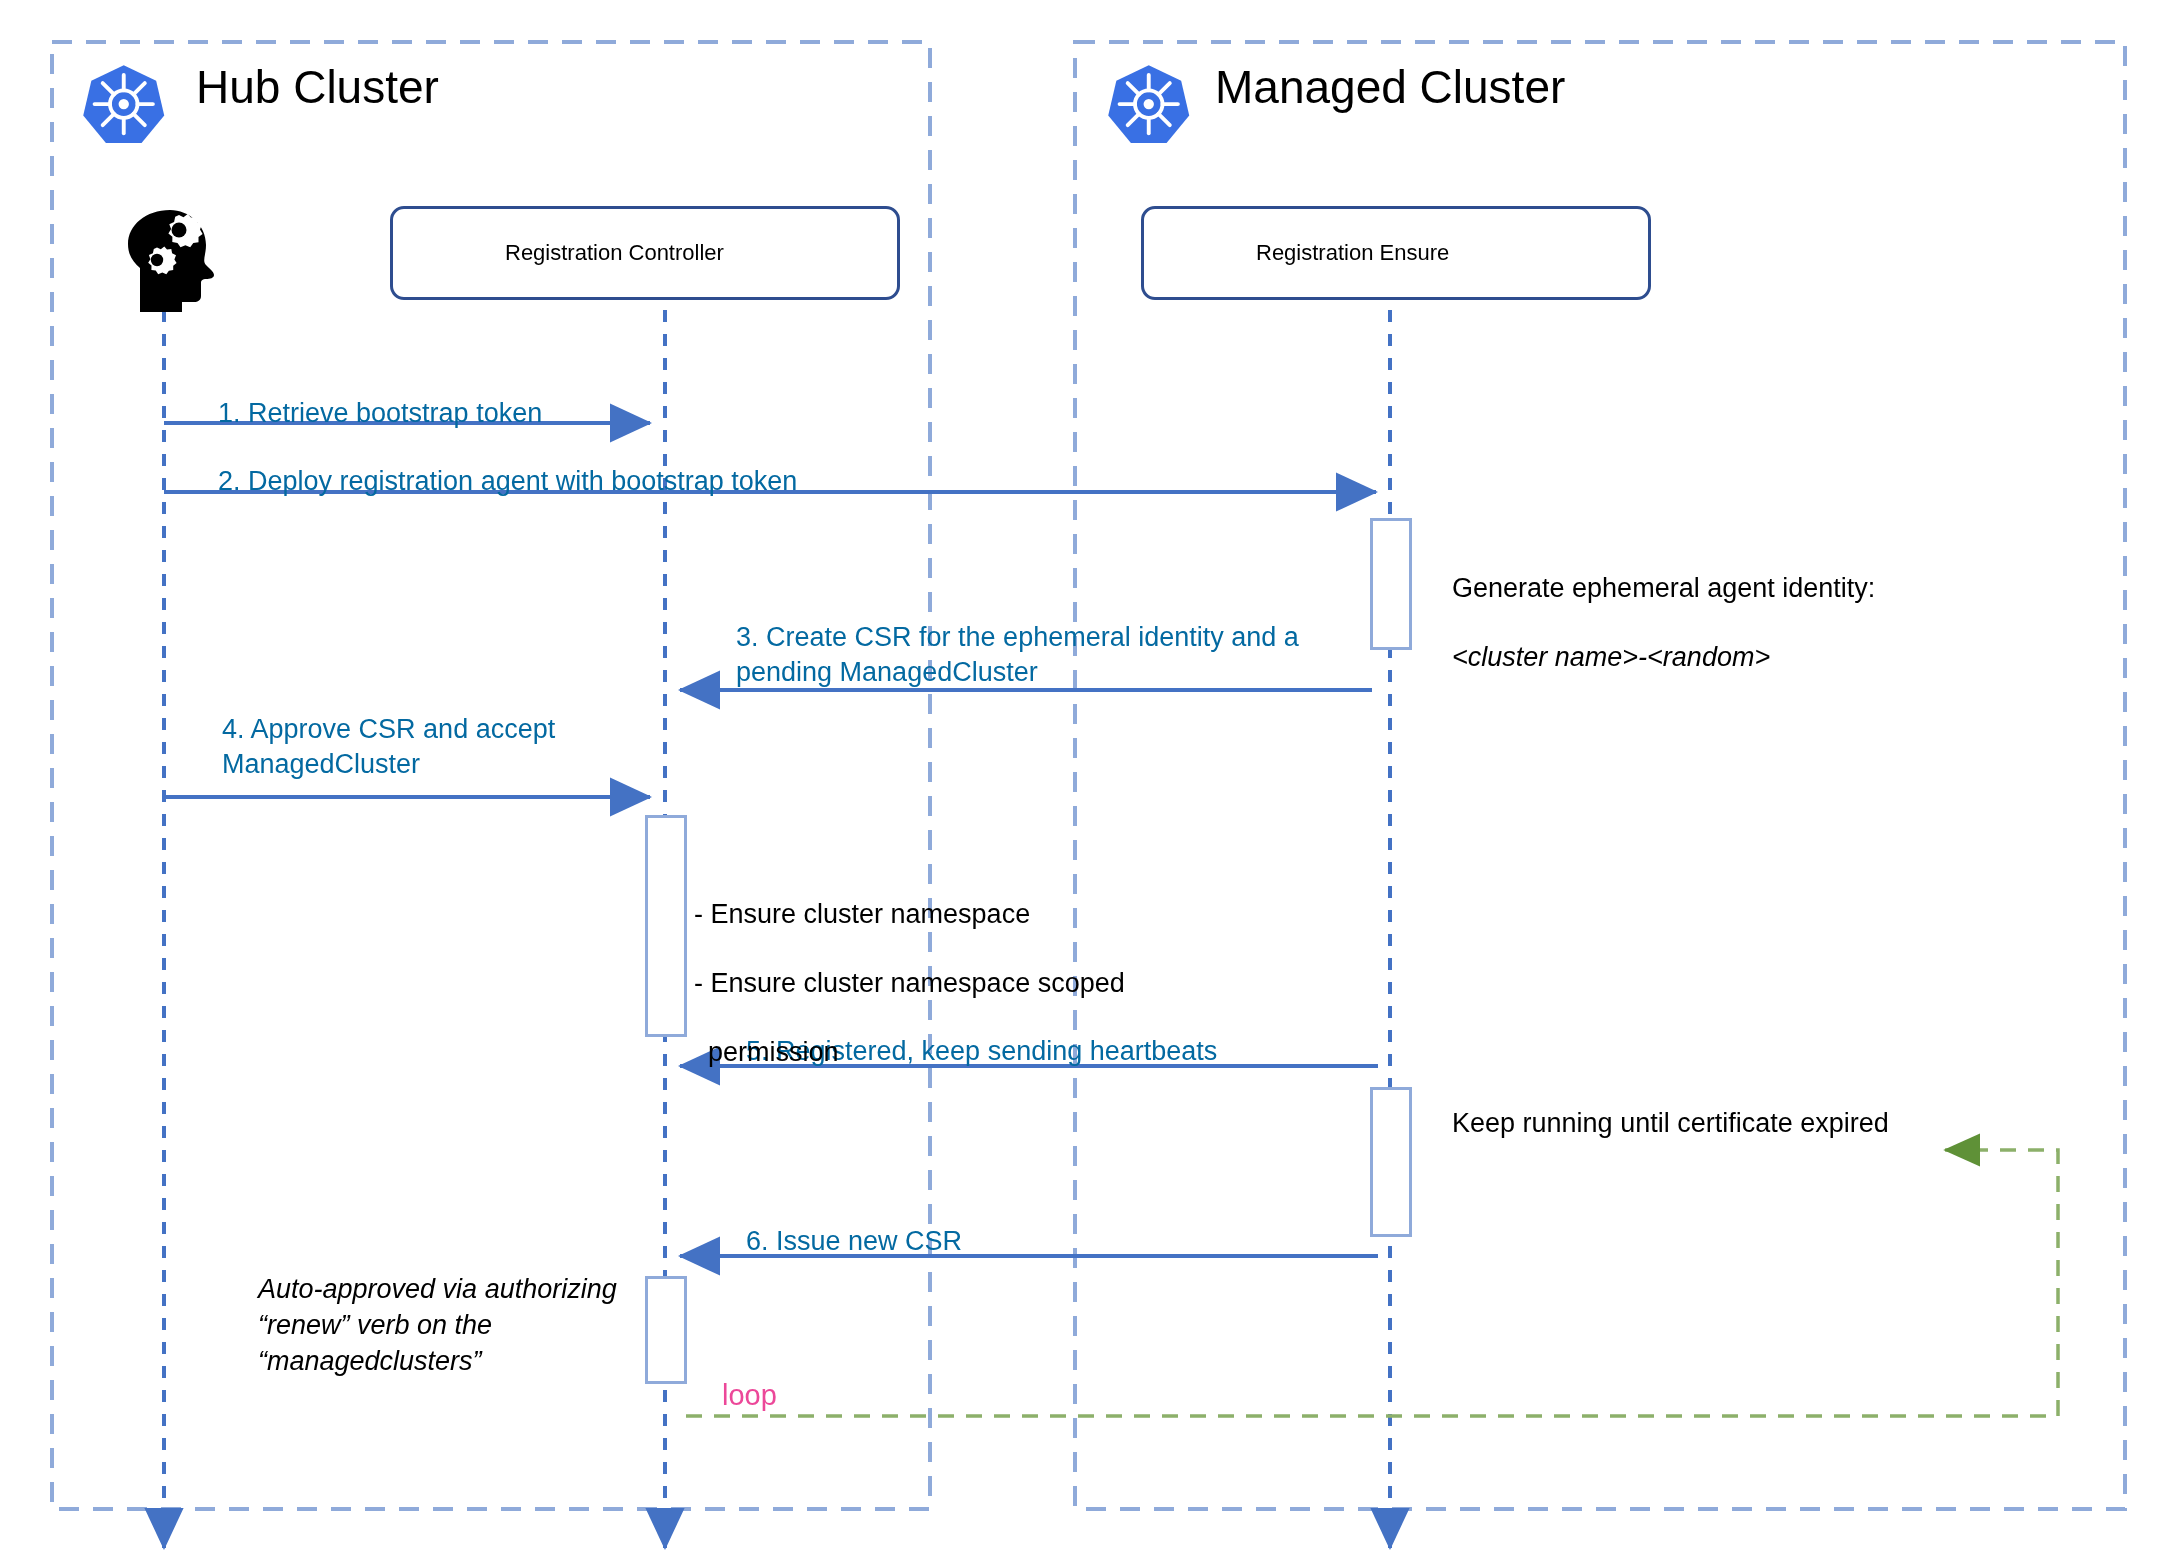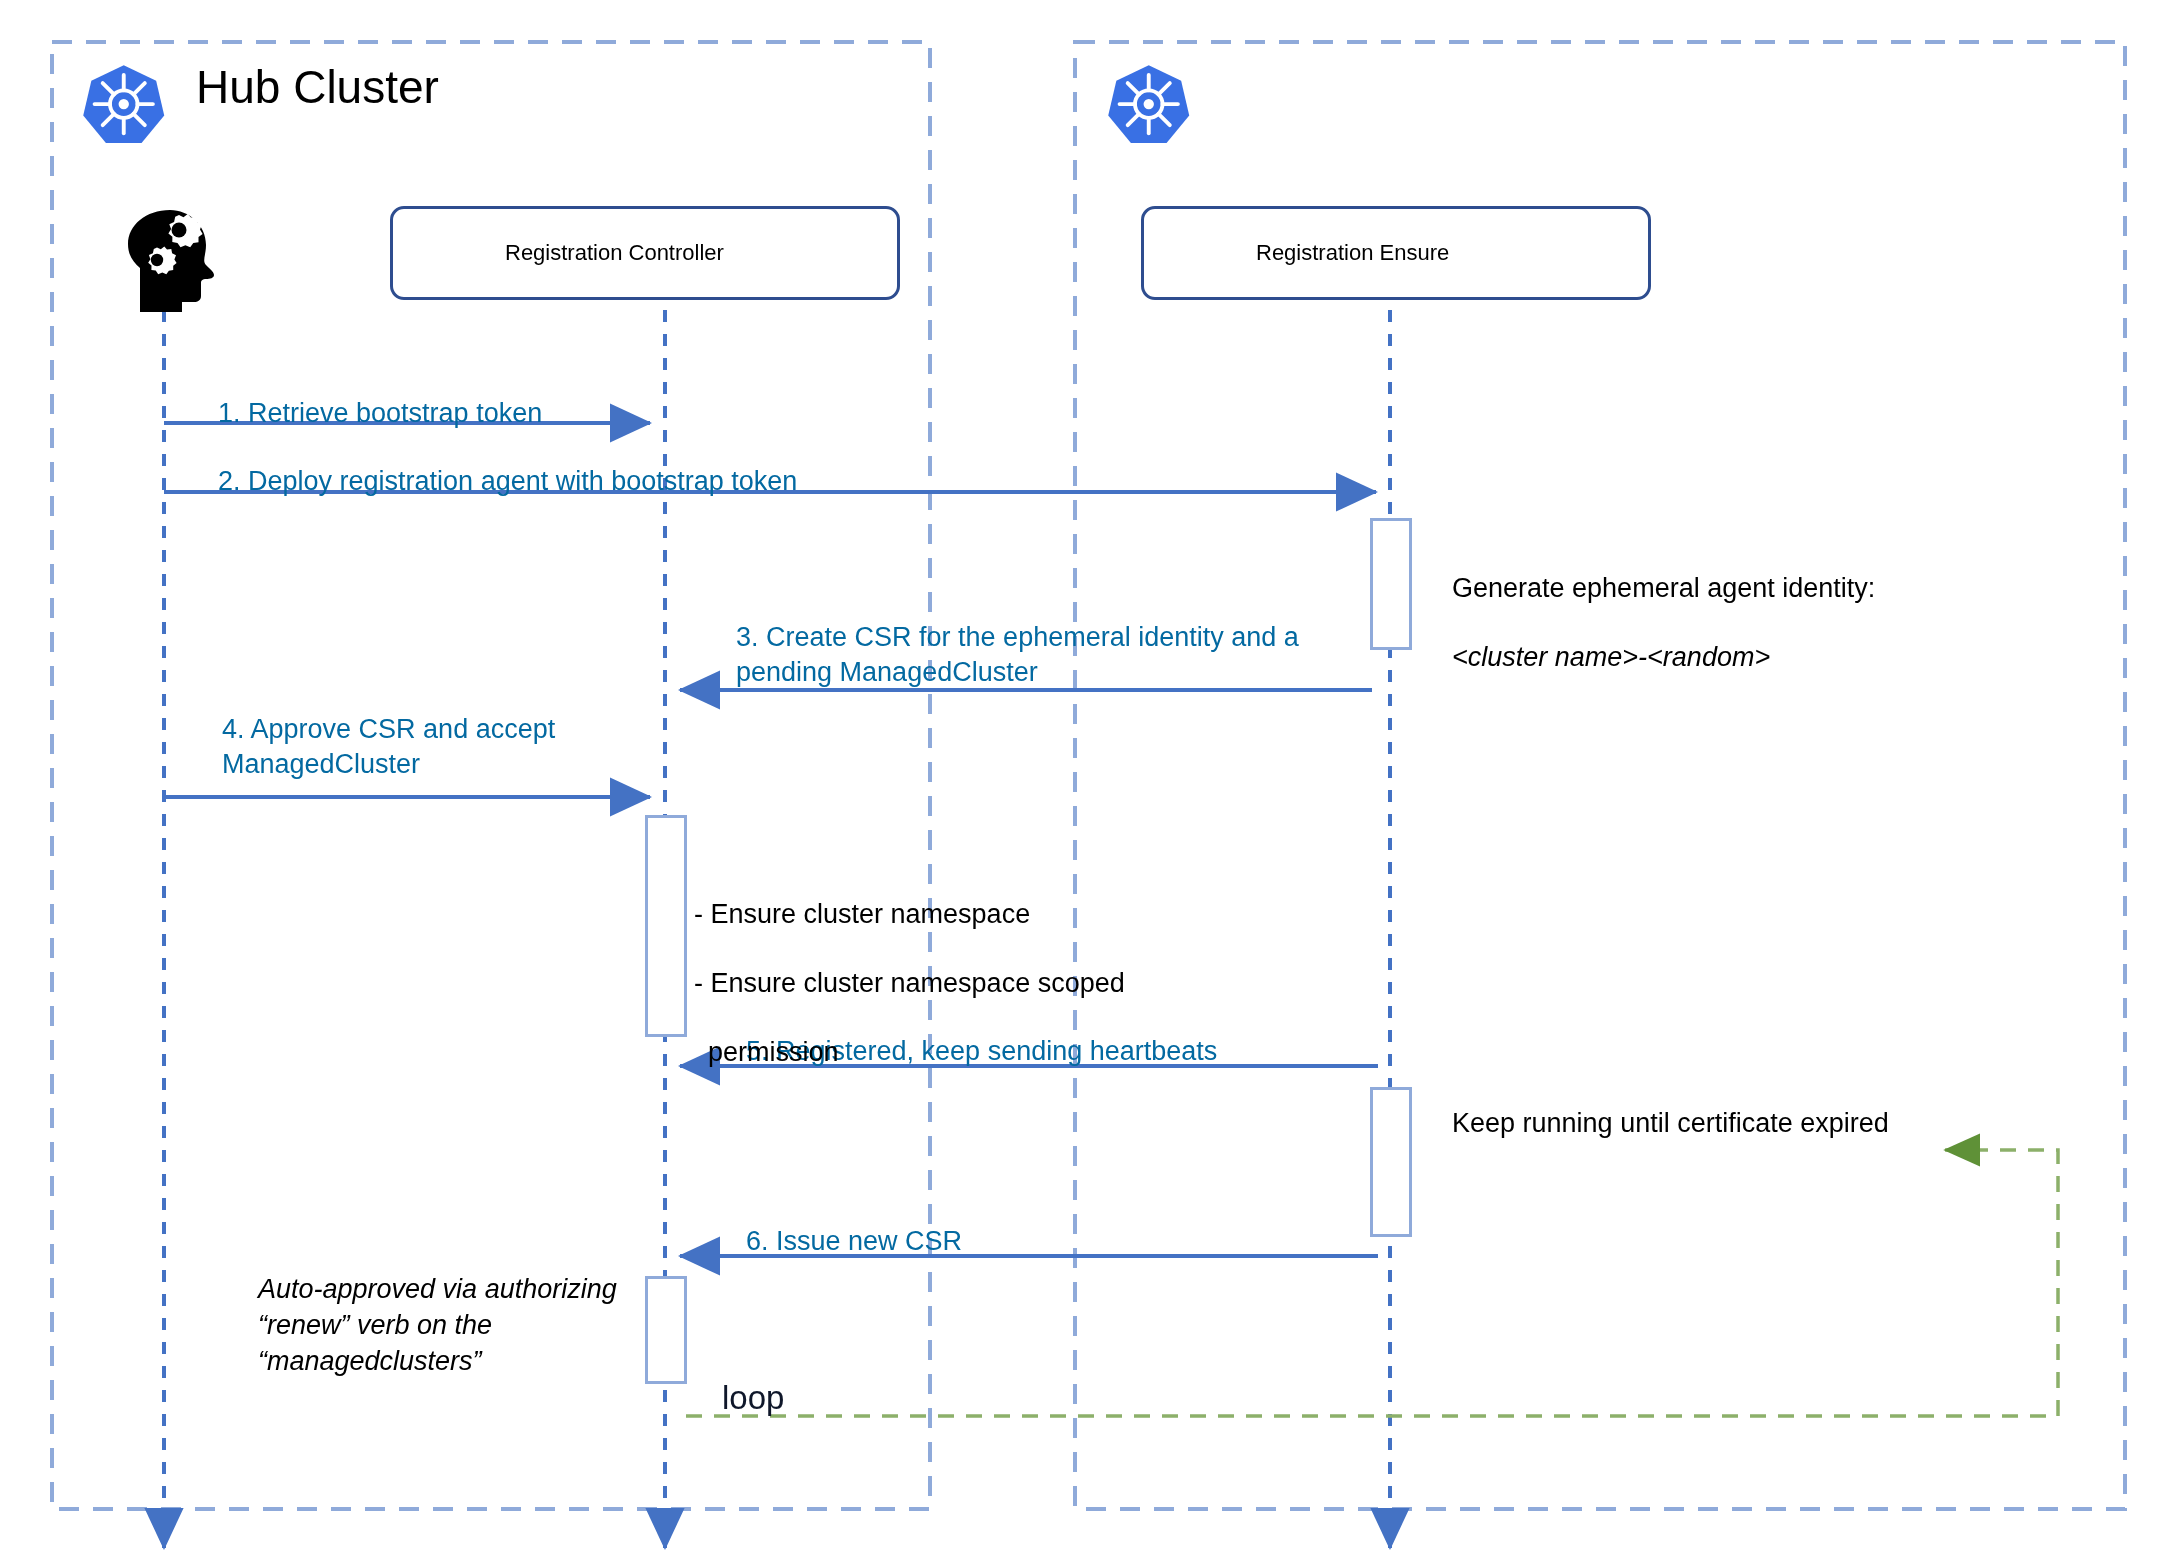--- a/index.html
+++ b/index.html
@@ -75,22 +75,22 @@
   }
   .note .ital { font-style: italic; }
   .note-italic {
     font-size: 27px;
     color: #000000;
     line-height: 1.33;
     font-style: italic;
     white-space: pre-line;
   }
   .loop-label {
-    font-size: 33px;
-    color: #0f172a;
+    font-size: 29px;
+    color: #ec4899;
     white-space: nowrap;
   }
 </style>
 </head>
 <body>
 
 <div id="canvas">
 
   <svg class="layer" viewBox="0 0 2182 1564">
     <defs>
@@ -202,20 +202,21 @@
       <path d="M33,2 L57,13 L63,39 L46,60 L20,60 L3,39 L9,13 Z" fill="url(#ocmGrad)"></path>
       <path d="M44,16 C31,11 18,17 16,29 C15,35 18,41 23,44 L17,45 L19,50 L36,47
                C30,47 25,43 24,37 C23,29 30,22 39,23 Z" fill="#ffffff"></path>
       <path d="M22,46 C35,51 48,45 50,33 C51,27 48,21 43,18 L49,17 L47,12 L30,15
                C36,15 41,19 42,25 C43,33 36,40 27,39 Z" fill="#ffffff"></path>
     </g>
   </svg>
 
   <div class="abs cluster-title" style="left:196px; top:64px;">Hub Cluster</div>
 
+  <div class="abs cluster-title" style="left:1215px; top:64px;">Managed Cluster</div>
 
   <div class="abs participant-box" style="left:390px; top:206px; width:510px; height:94px;">
     <div style="width:72px; height:72px;"></div>
     <div class="participant-label">Registration Controller</div>
   </div>
 
   <div class="abs participant-box" style="left:1141px; top:206px; width:510px; height:94px;">
     <div style="width:72px; height:72px;"></div>
     <div class="participant-label">Registration Ensure</div>
   </div>

